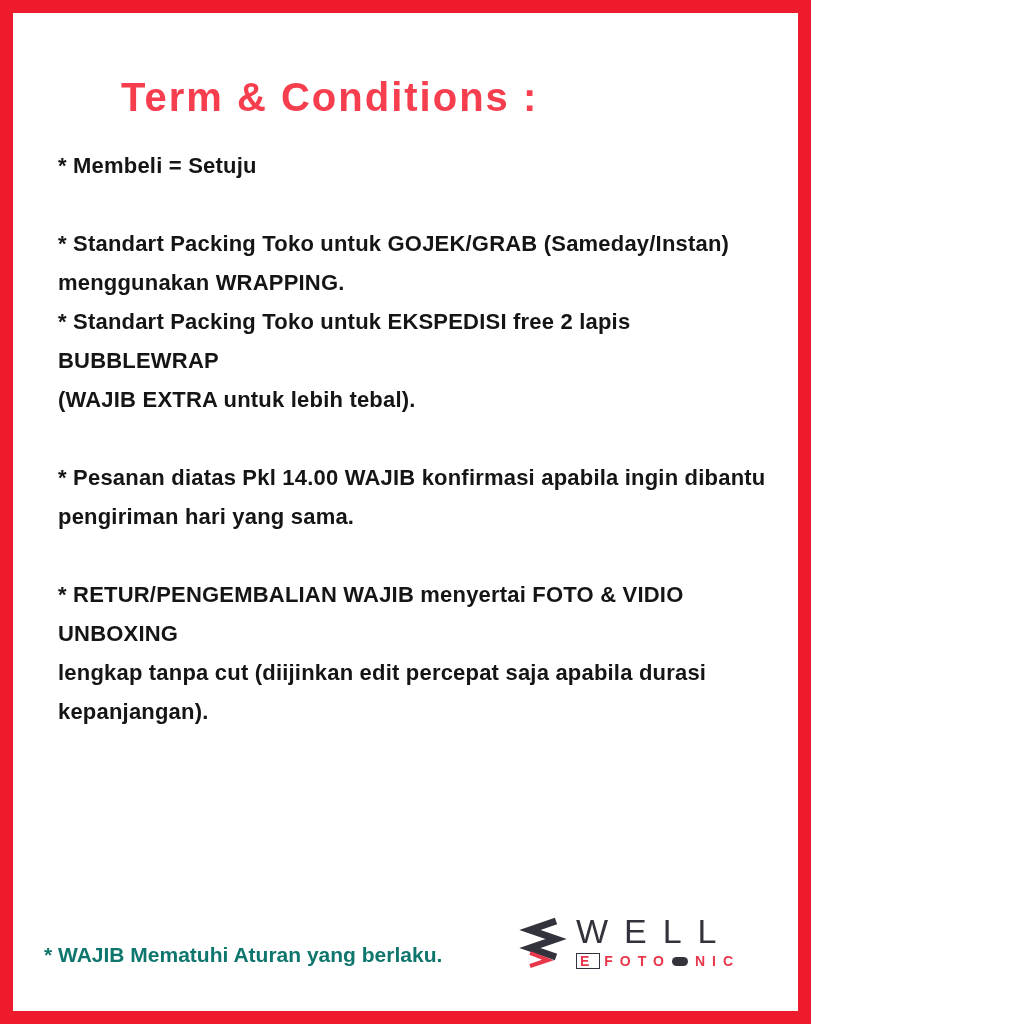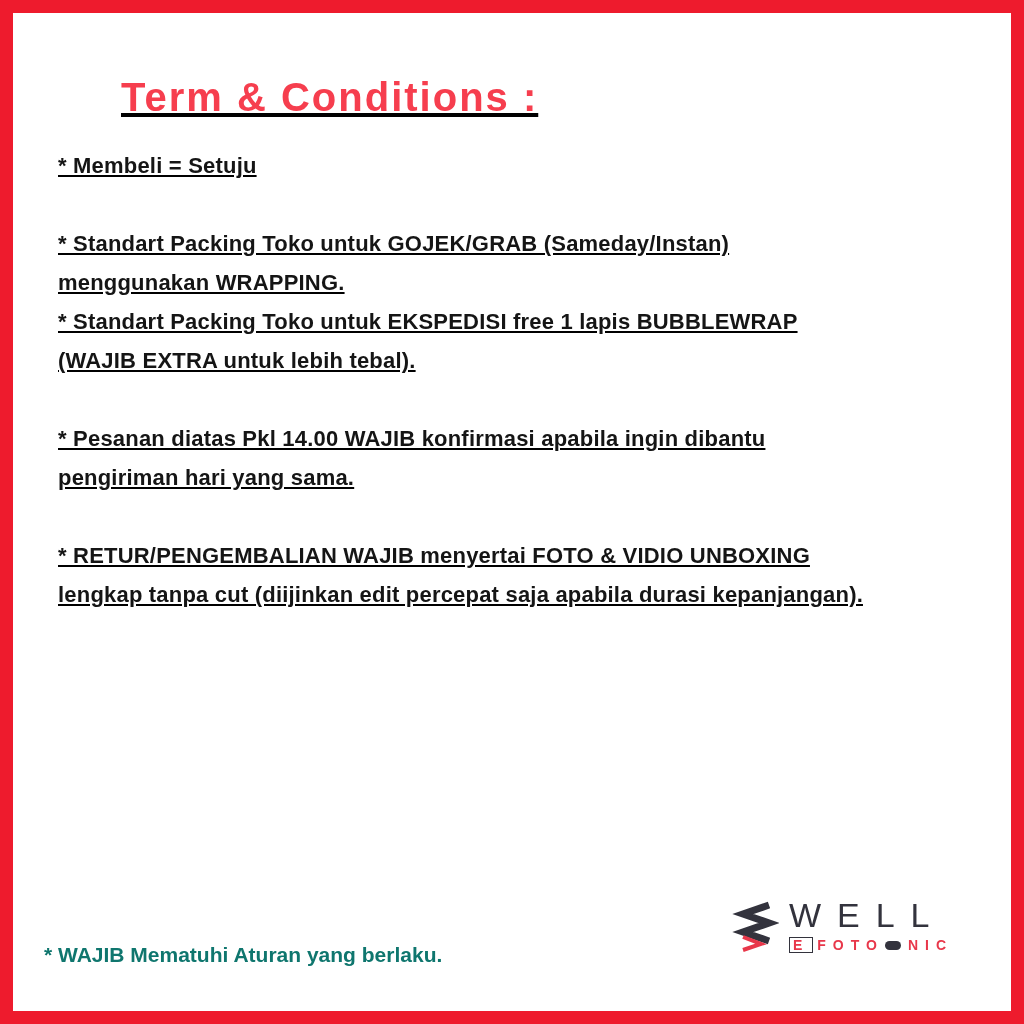--- a/index.html
+++ b/index.html
@@ -3,27 +3,26 @@
 <meta charset="utf-8">
 <style>
   html, body {
     margin: 0;
     padding: 0;
     background: #ffffff;
     font-family: "Liberation Sans", sans-serif;
   }
   .frame {
     position: relative;
-    width: 1024px;
+    width: 811px;
     height: 1024px;
     box-sizing: border-box;
     border: 13px solid #ee1b2d;
     background: #ffffff;
     overflow: hidden;
-    text-decoration: underline;
   }
   .title {
     margin: 62px 0 0 108px;
     font-size: 40px;
     font-weight: 700;
     letter-spacing: 2px;
     color: #f63e4e;
     font-family: "Liberation Sans", sans-serif;
   }
   .content {
@@ -42,21 +41,21 @@
     position: absolute;
     left: 31px;
     bottom: 44px;
     font-size: 21px;
     font-weight: 600;
     color: #0f766e;
   }
   .logo {
     position: absolute;
     right: 58px;
-    bottom: 56px;
+    bottom: 40px;
     display: flex;
     align-items: flex-start;
     gap: 10px;
   }
   .logo-icon {
     display: block;
     margin-top: 2px;
   }
   .logo-text {
     display: flex;
@@ -100,21 +99,21 @@
 <body>
 
 <div class="frame">
 
   <h1 class="title">Term &amp; Conditions :</h1>
 
   <div class="content">
     <p class="para">* Membeli = Setuju</p>
     <p class="para">* Standart Packing Toko untuk GOJEK/GRAB (Sameday/Instan)
 menggunakan WRAPPING.
-* Standart Packing Toko untuk EKSPEDISI free 1 lapis BUBBLEWRAP
+* Standart Packing Toko untuk EKSPEDISI free 2 lapis BUBBLEWRAP
 (WAJIB EXTRA untuk lebih tebal).</p>
     <p class="para">* Pesanan diatas Pkl 14.00 WAJIB konfirmasi apabila ingin dibantu
 pengiriman hari yang sama.</p>
     <p class="para">* RETUR/PENGEMBALIAN WAJIB menyertai FOTO &amp; VIDIO UNBOXING
 lengkap tanpa cut (diijinkan edit percepat saja apabila durasi kepanjangan).</p>
   </div>
 
   <div class="footnote">* WAJIB Mematuhi Aturan yang berlaku.</div>
 
   <div class="logo">

